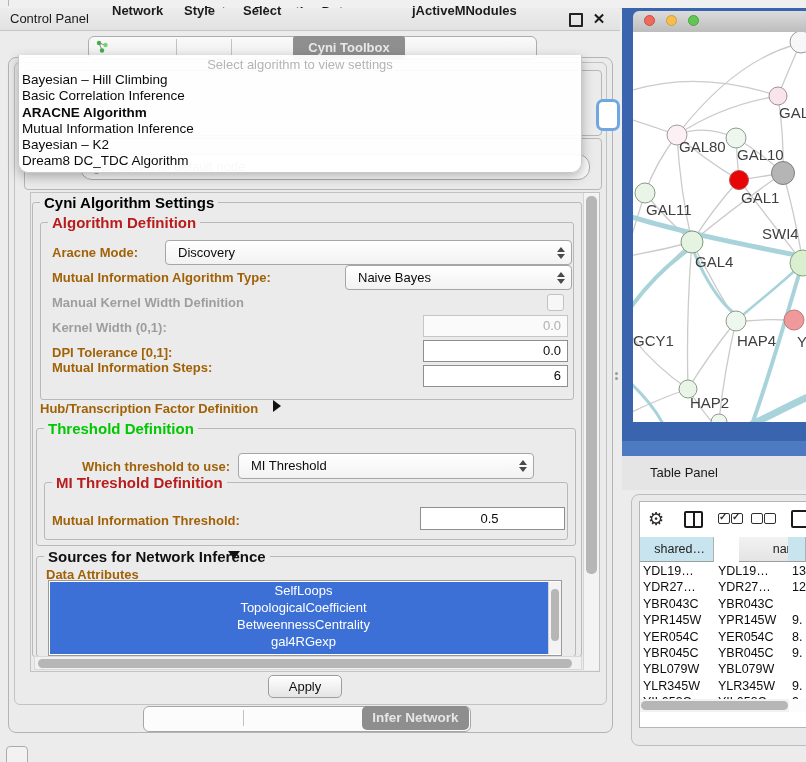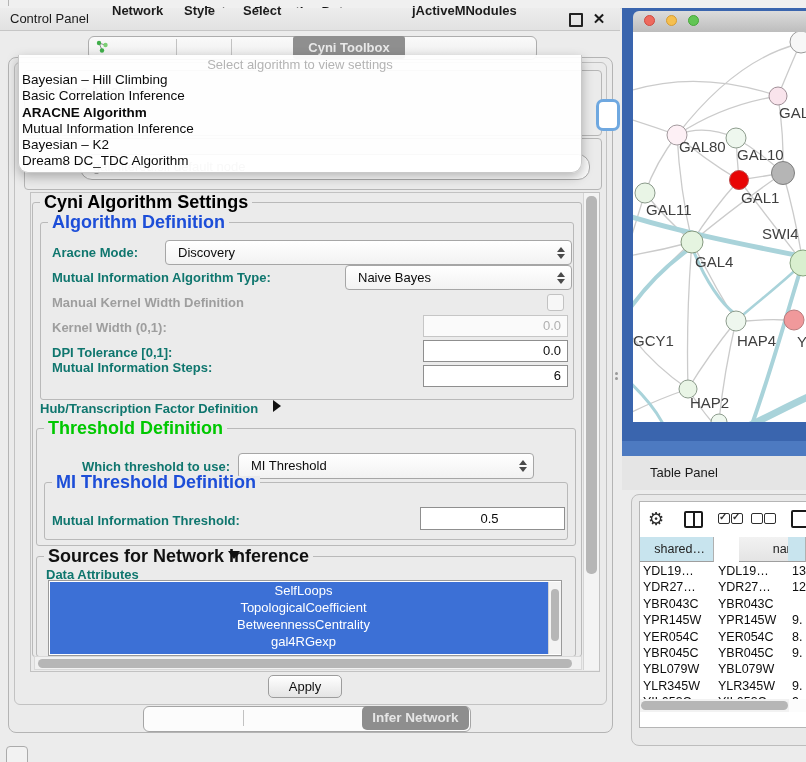--- a/index.html
+++ b/index.html
@@ -43,24 +43,24 @@
          border:1px solid #c9c9c9;border-top:none;border-radius:0 0 10px 10px;
          box-shadow:0 4px 12px rgba(0,0,0,0.28);}
   .popup-placeholder{position:absolute;left:0;top:2px;width:100%;text-align:center;font-size:13px;color:#b4b4b4;}
   .popup-items{position:absolute;left:3px;top:17px;right:3px;}
   .popup-item{height:16.3px;line-height:16.3px;font-size:13.5px;color:#0a0a0a;padding-left:0;}
   .popup-item.bold{font-weight:bold;}
 
   
   .scrollpane{left:30px;top:192px;width:568px;height:478px;border:1px solid #c2c2c2;background:#ebebeb;}
   .groupbox{border:1px solid #b9b9b9;border-radius:3px;}
-  .gtitle{position:absolute;background:#ebebeb;padding:0 4px;font-size:18px;font-weight:bold;line-height:13px;}
-  .gtitle.blue{color:#1d4ed8;}
+  .gtitle{position:absolute;background:#ebebeb;padding:0 4px;font-size:15px;font-weight:bold;line-height:13px;}
+  .gtitle.blue{color:#b91c1c;}
   .gtitle.green{color:#00c800;}
-  .flabel{font-size:13px;font-weight:bold;color:#0f766e;line-height:15px;}
+  .flabel{font-size:13px;font-weight:bold;color:#a16207;line-height:15px;}
   .flabel.disabled{color:#9e9e9e;}
   .combo{border:1px solid #a6a6a6;border-radius:4px;background:linear-gradient(#ffffff,#f2f2f2);}
   .combo .ctext{position:absolute;left:12px;top:0;font-size:13px;color:#0c0c0c;}
   .spin{position:absolute;right:7px;top:50%;margin-top:-6px;width:8px;height:12px;}
   .spin i{position:absolute;left:1px;width:0;height:0;border-left:4px solid transparent;border-right:4px solid transparent;}
   .spin .up{top:0;border-bottom:5px solid #4a4a4a;}
   .spin .dn{bottom:0;border-top:5px solid #4a4a4a;}
   .tinput{border:1px solid #8f8f8f;background:#fff;font-size:13px;color:#0a0a0a;text-align:right;padding-right:6px;}
   .tinput.disabled{border:1px solid #c6c6c6;background:#fafafa;color:#b0b0b0;}
   .checkbox{border:1px solid #c2c2c2;border-radius:3px;background:#f7f7f7;}

